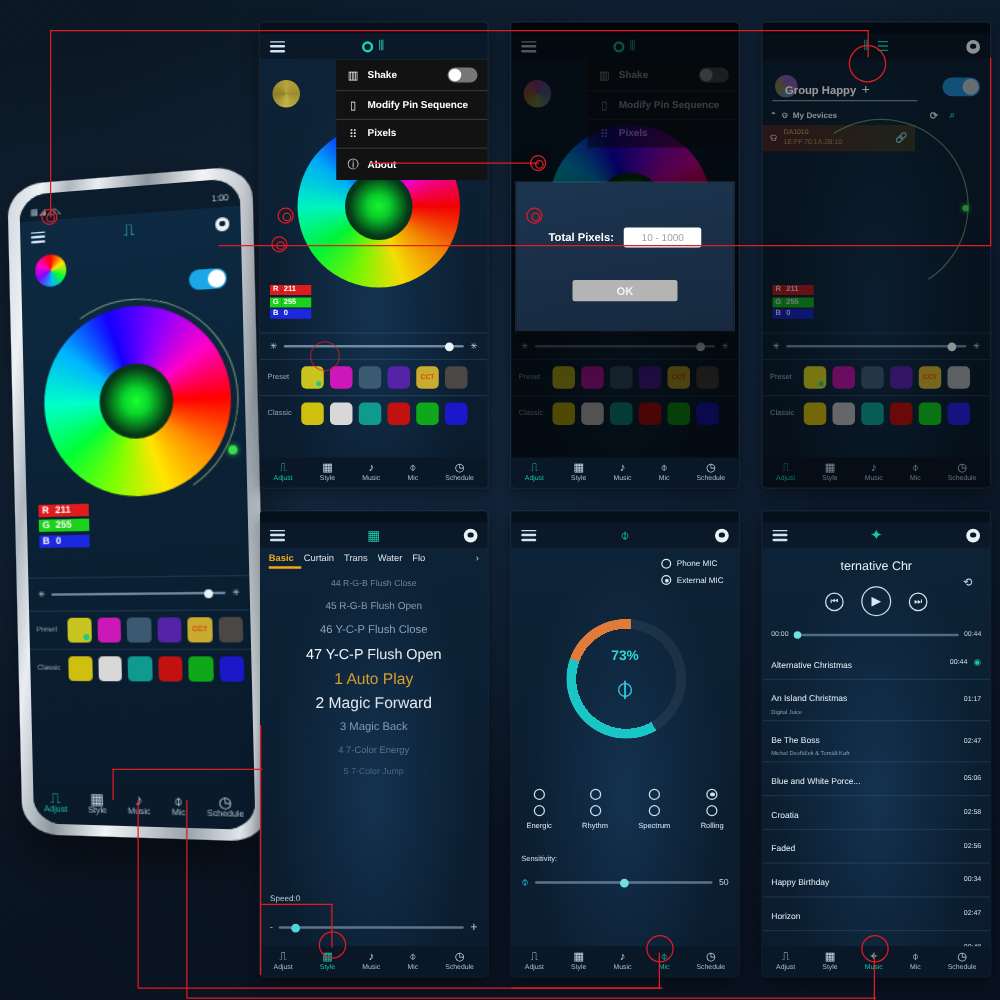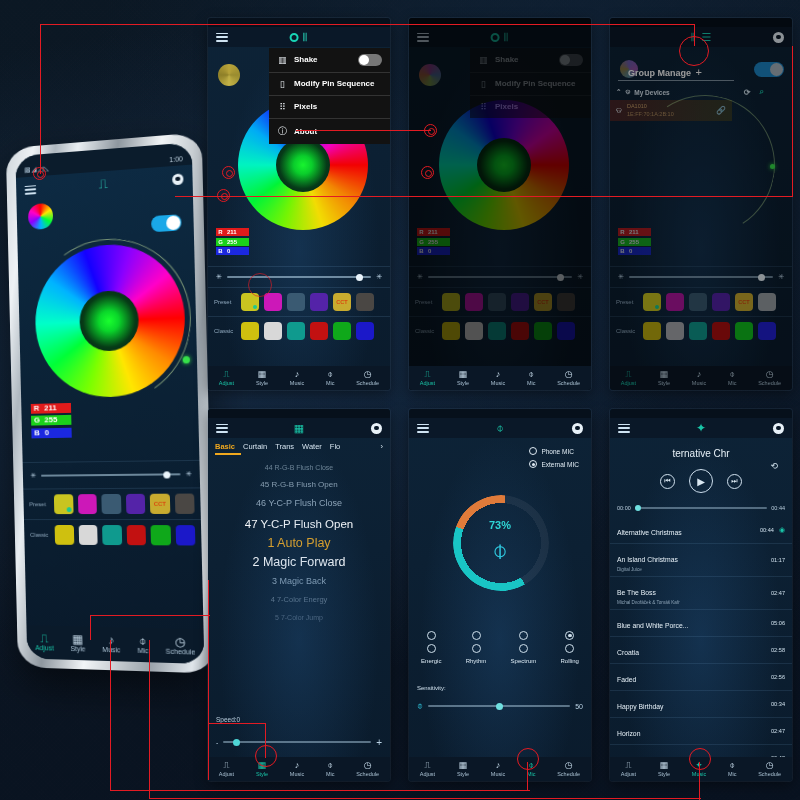--- a/index.html
+++ b/index.html
@@ -457,20 +457,33 @@
       <span class="mi">▯</span>
       <span class="ml">Modify Pin Sequence</span>
     </div>
     <div class="menuitem">
       <span class="mi">⠿</span>
       <span class="ml">Pixels</span>
     </div>
   </div>
   <div class="dim"></div>
 
+  <div class="dialog" style="left:4px;top:128px;width:174px;height:118px;">
+    <div class="dlgrow" style="margin-top:36px;">
+      <span class="dlglabel">Total Pixels:</span>
+      <span class="dlginput">
+          <span>10 - 1000</span>
+        </span>
+    </div>
+    <div class="dlgrow" style="margin-top:26px;">
+      <span class="dlgok">
+          <span>OK</span>
+        </span>
+    </div>
+  </div>
 
   <div class="navbar">
     <div class="navitem on">
         <span class="ni">⎍</span>
         <span class="nl">Adjust</span>
       </div>
     <div class="navitem">
         <span class="ni">▦</span>
         <span class="nl">Style</span>
       </div>
@@ -500,21 +513,21 @@
     </div>
     <div class="gear"></div>
   </div>
 
   <div style="position:absolute;left:10px;top:42px;width:18px;height:18px;border-radius:50%;background:conic-gradient(#6a5aa8,#8a4f9f,#4f7f8f,#7f6f3f,#6a5aa8);"></div>
   <div style="position:absolute;right:8px;top:44px;width:30px;height:15px;border-radius:8px;background:#1d87c8;">
     <i style="position:absolute;right:1px;top:1px;width:13px;height:13px;border-radius:50%;background:#a9b6c0;display:block"></i>
   </div>
 
   <div style="position:absolute;left:18px;top:44px;">
-    <span class="gm-title">Group Manage</span>
+    <span class="gm-title">Group Happy</span>
     <span class="gm-plus">+</span>
   </div>
   <div style="position:absolute;left:8px;right:58px;top:62px;height:1px;background:rgba(220,235,245,.55);"></div>
 
   <div style="position:absolute;left:0;right:0;top:66px;">
     <div class="devhdr">
       <span>⌃</span>
       <span>ଡ</span>
       <span>My Devices</span>
       <span style="margin-left:auto;font-size:8px;color:#cfe0ec;">⟳</span>

